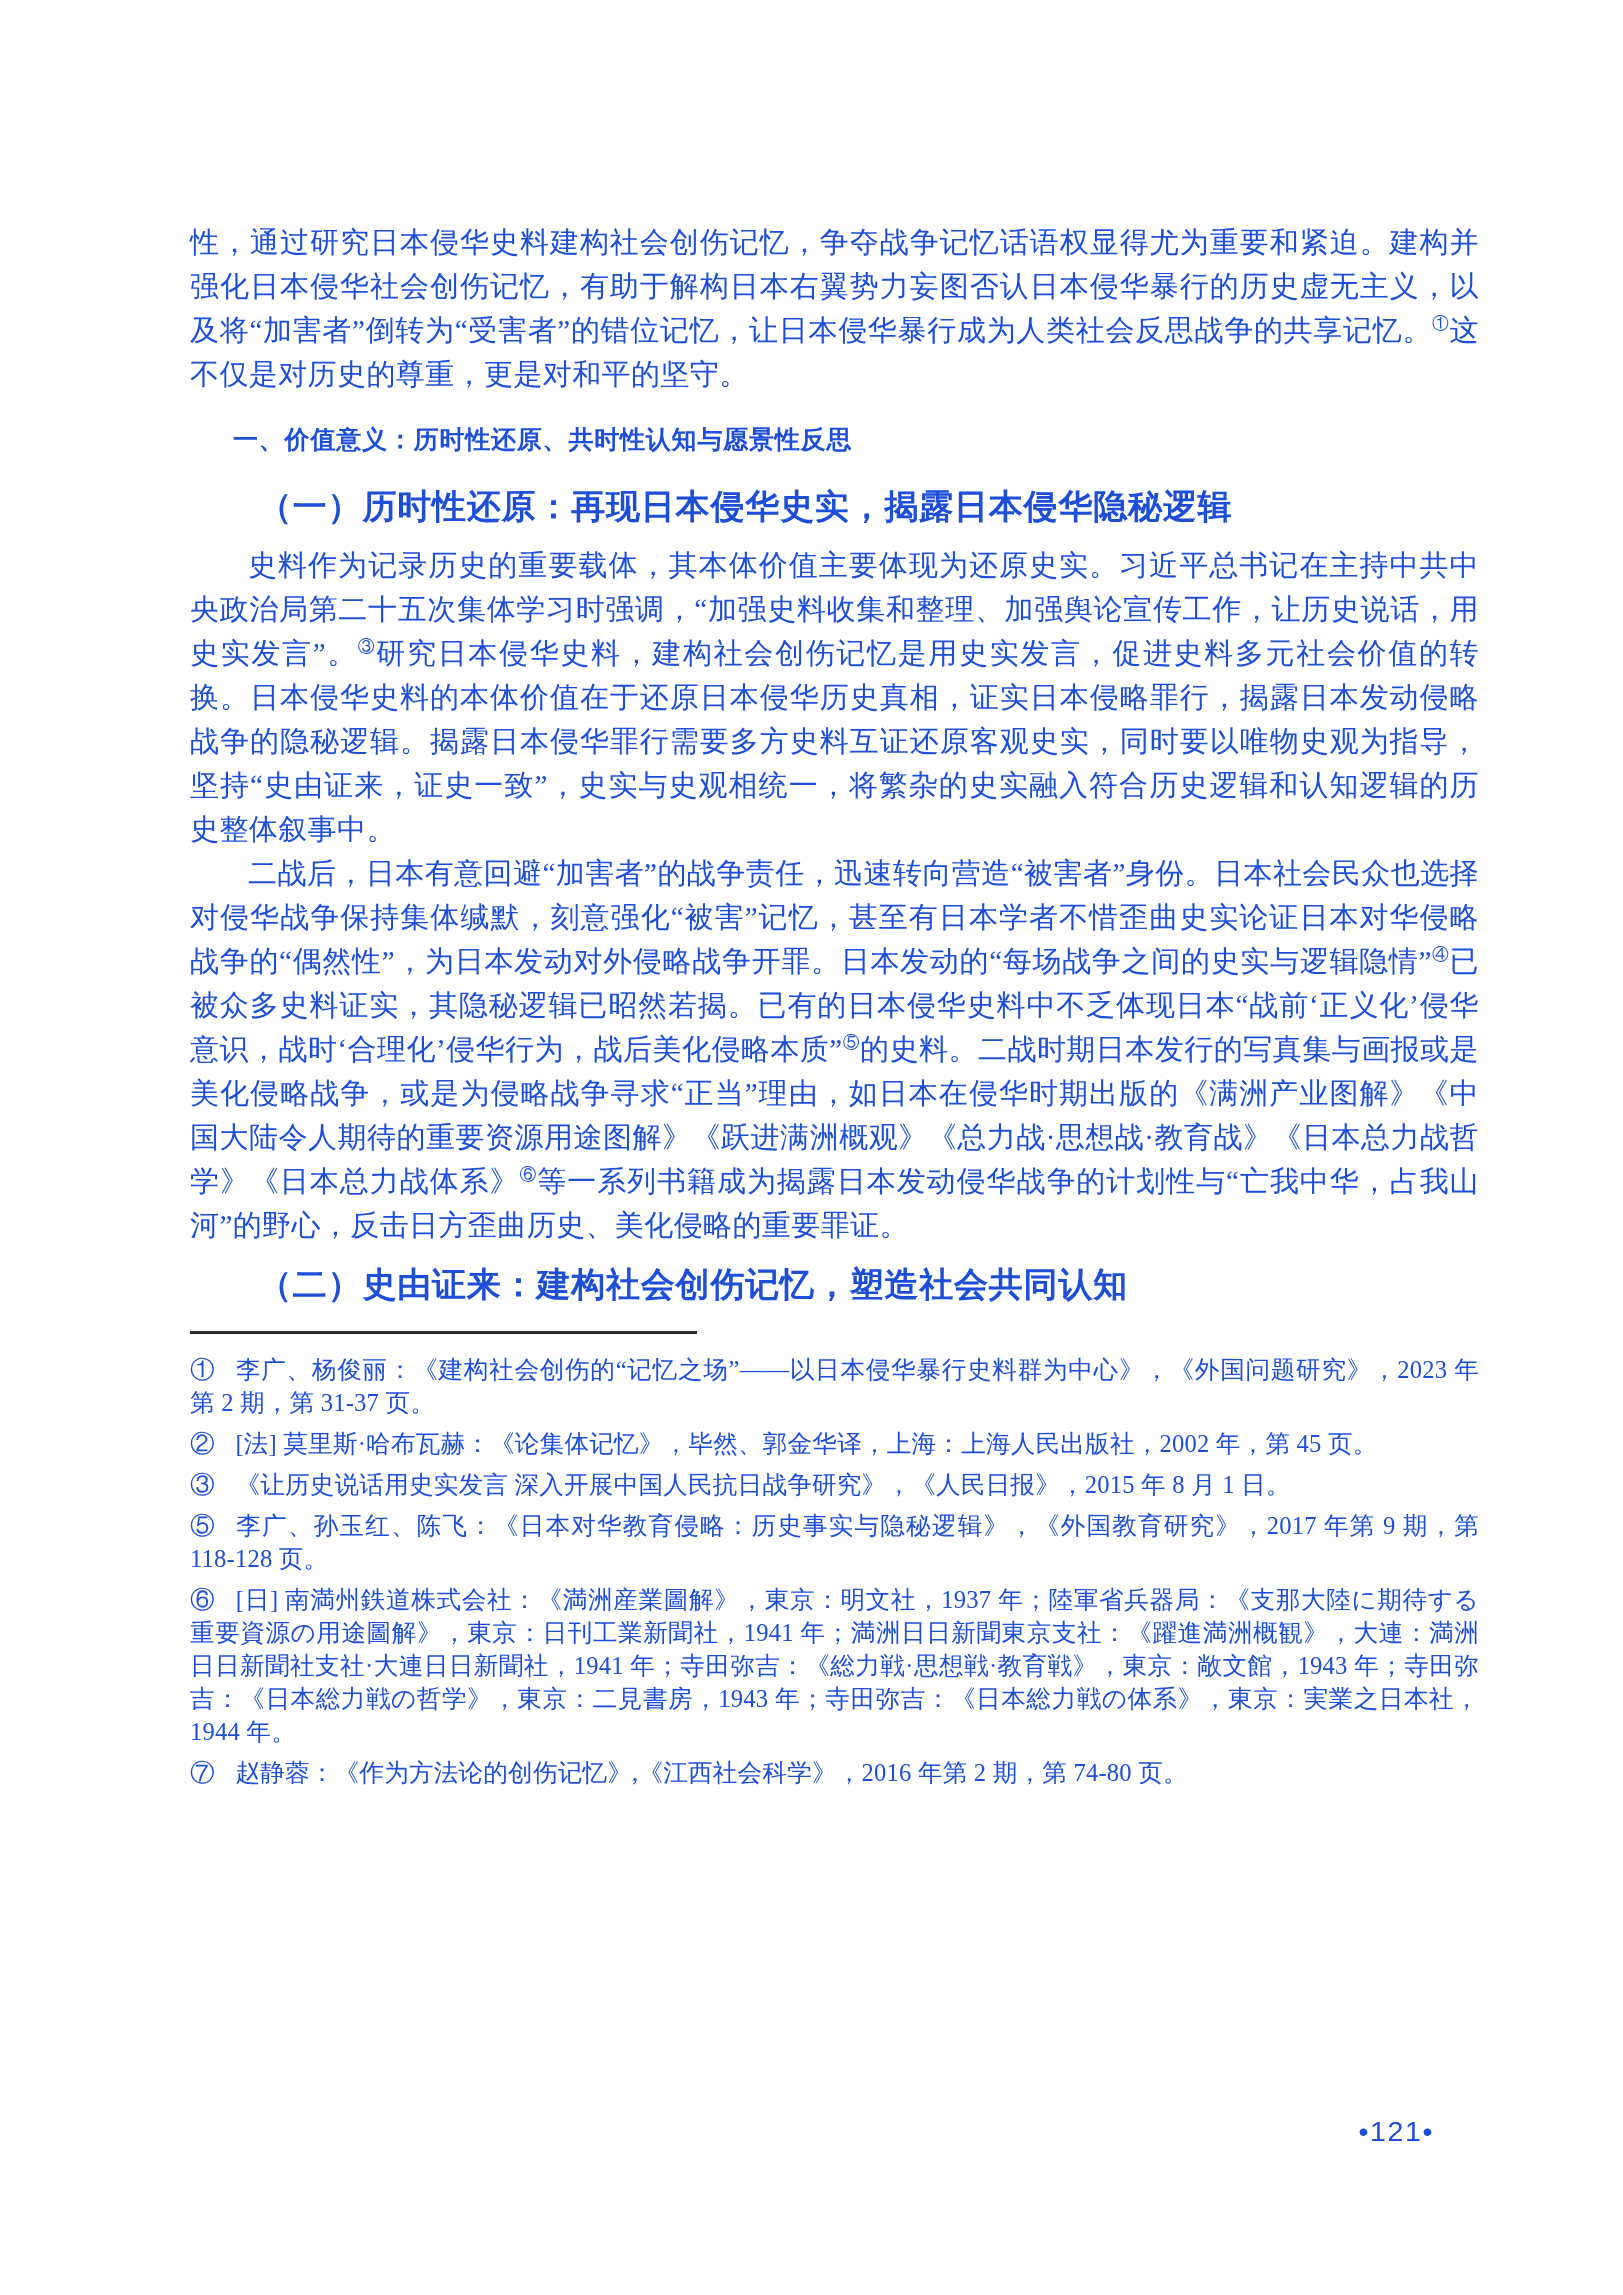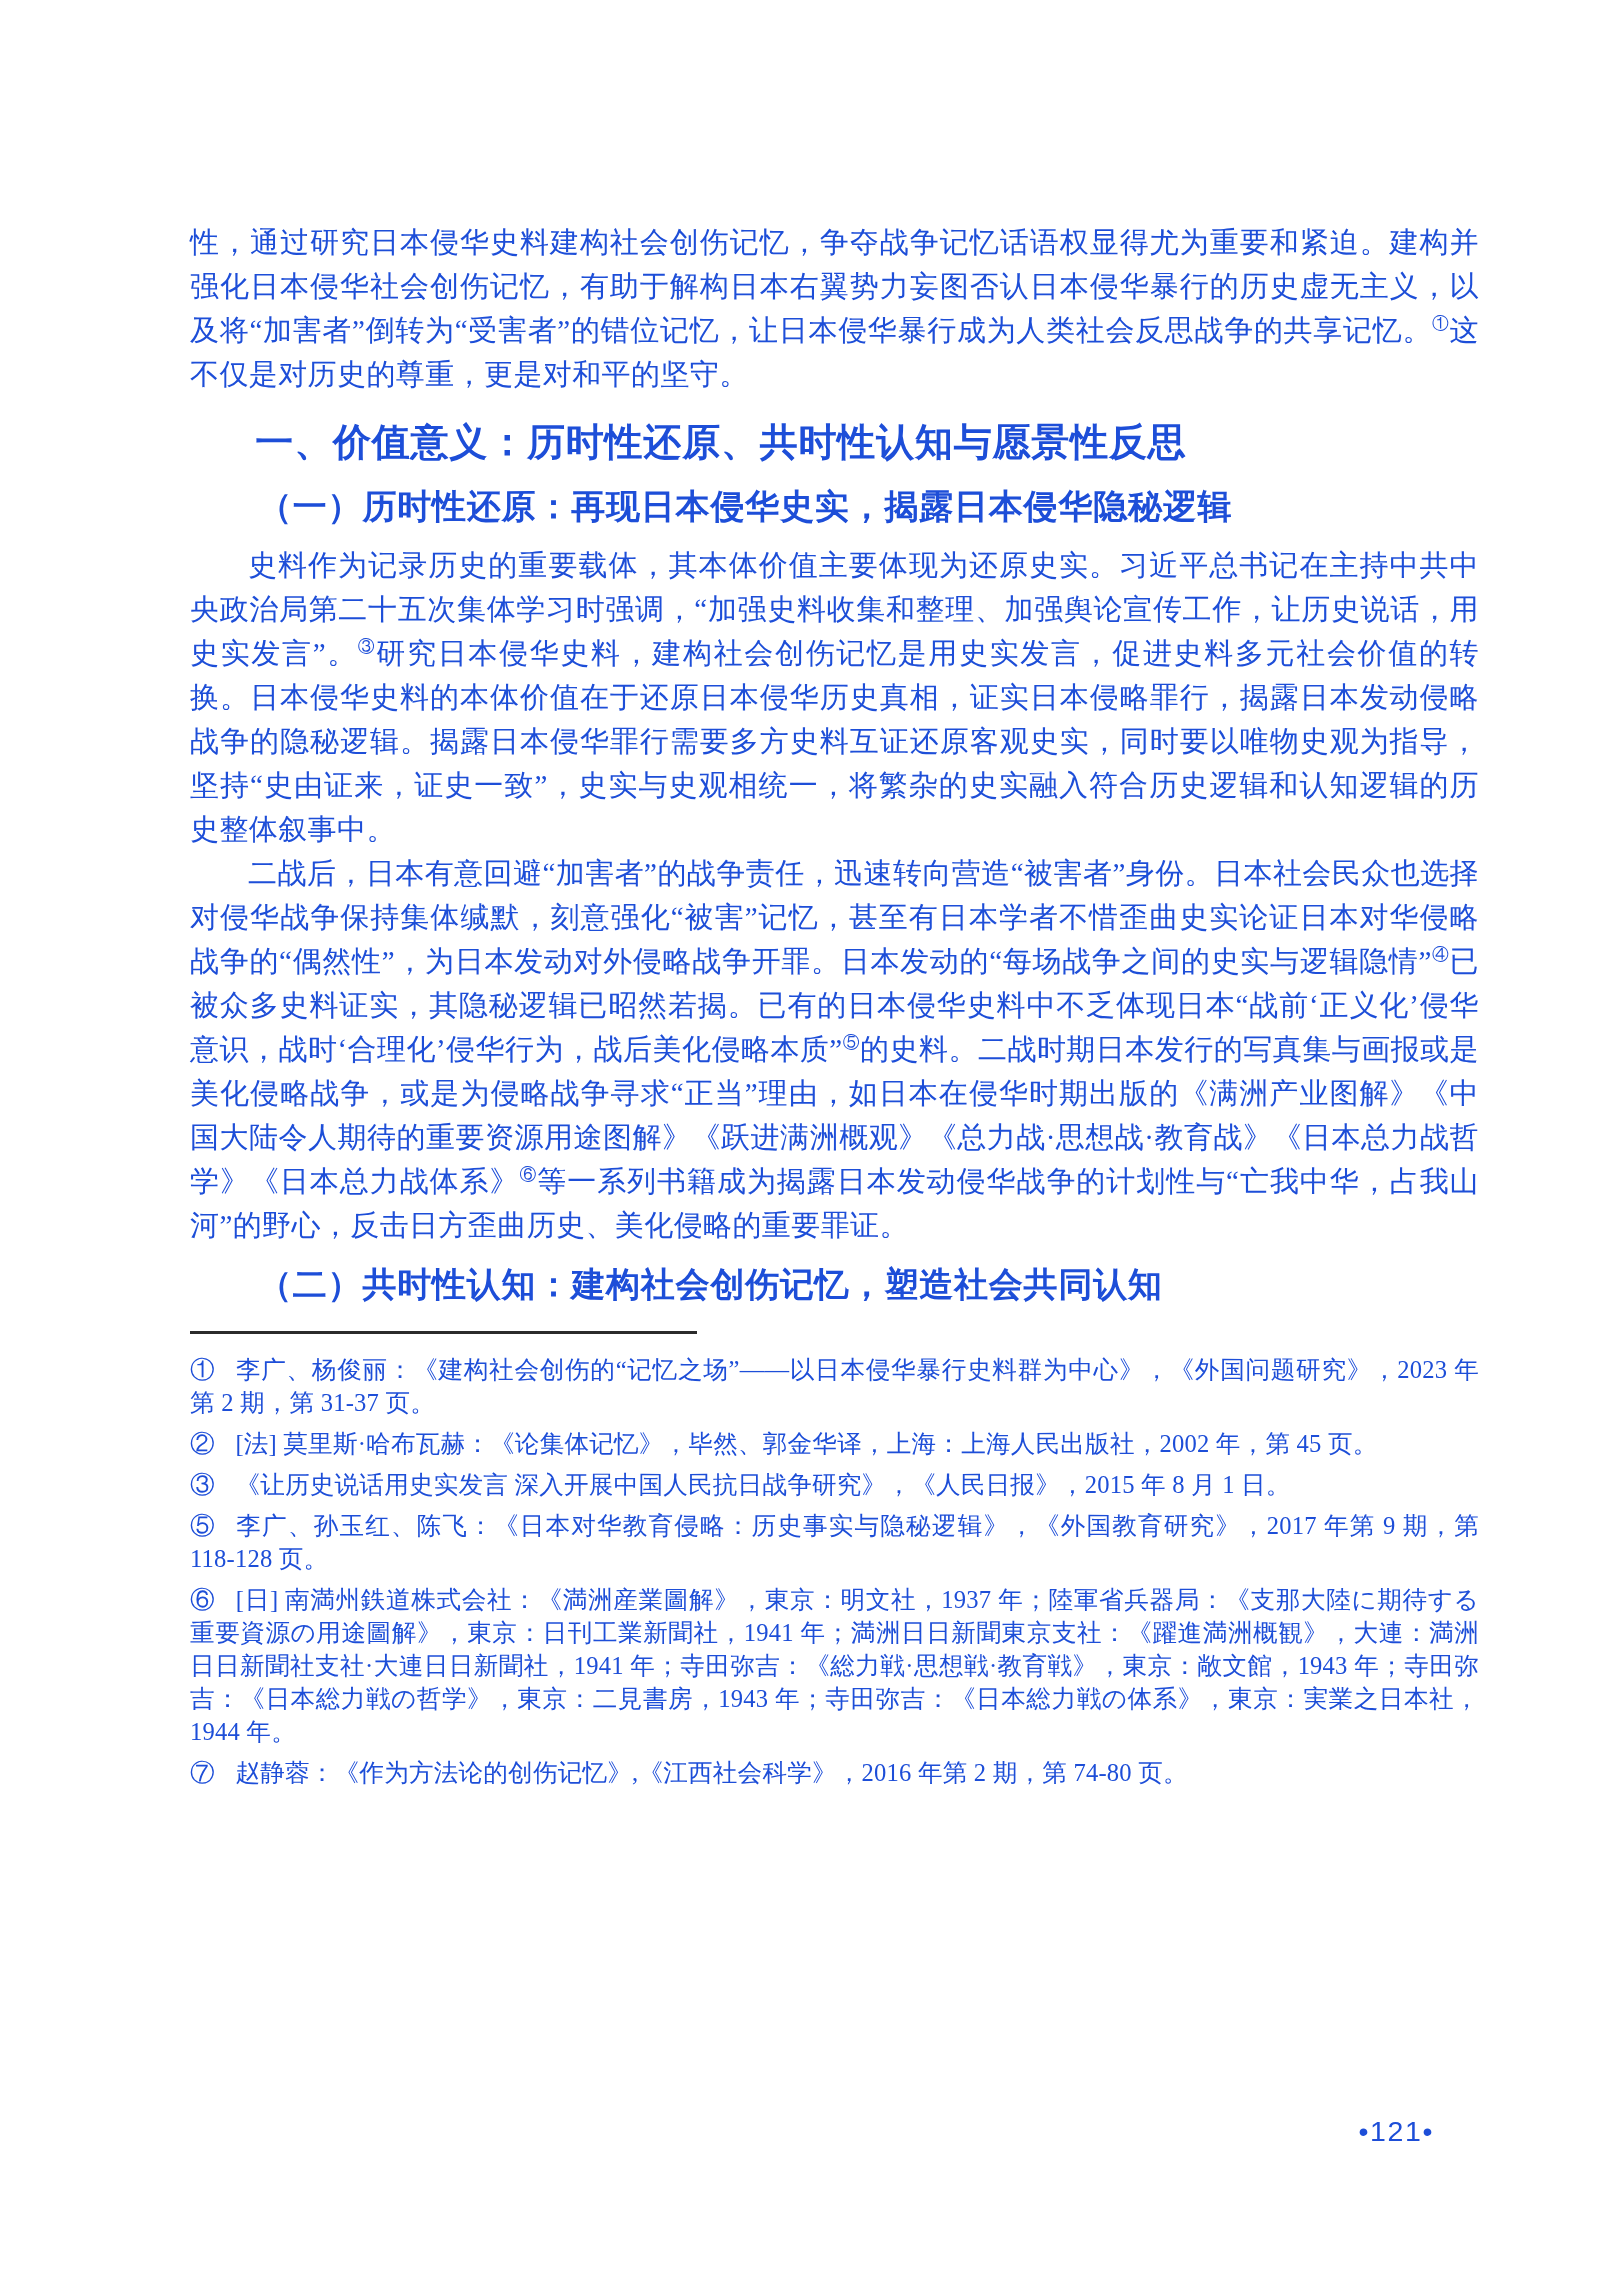--- a/index.html
+++ b/index.html
@@ -22,23 +22,23 @@
   .para {
     margin: 0;
     font-size: 29px;
     line-height: 44px;
     text-align: justify;
     text-indent: 2em;
     letter-spacing: 0.4px;
   }
   .para.noindent { text-indent: 0; }
   .h1 {
-    font-family: Liberation Serif, serif;
+    font-family: Liberation Mono, monospace;
     font-weight: bold;
-    font-size: 38px;
+    font-size: 25px;
     line-height: 44px;
     margin: 24px 0 20.6px 0;
     text-indent: 1.72em;
     letter-spacing: 0.8px;
   }
   .h2 {
     font-size: 34px;
     font-weight: bold;
     line-height: 44px;
     margin: 16px 0 14.3px 0;
@@ -80,21 +80,21 @@
 <body>
 
 <div class="page">
   <main class="content">
     <div id="body-container">
         <p class="para noindent">性，通过研究日本侵华史料建构社会创伤记忆，争夺战争记忆话语权显得尤为重要和紧迫。建构并强化日本侵华社会创伤记忆，有助于解构日本右翼势力妄图否认日本侵华暴行的历史虚无主义，以及将“加害者”倒转为“受害者”的错位记忆，让日本侵华暴行成为人类社会反思战争的共享记忆。<sup class="fnref">①</sup>这不仅是对历史的尊重，更是对和平的坚守。</p>
         <h1 class="h1">一、价值意义：历时性还原、共时性认知与愿景性反思</h1>
         <h2 class="h2">（一）历时性还原：再现日本侵华史实，揭露日本侵华隐秘逻辑</h2>
         <p class="para">史料作为记录历史的重要载体，其本体价值主要体现为还原史实。习近平总书记在主持中共中央政治局第二十五次集体学习时强调，“加强史料收集和整理、加强舆论宣传工作，让历史说话，用史实发言”。<sup class="fnref">③</sup>研究日本侵华史料，建构社会创伤记忆是用史实发言，促进史料多元社会价值的转换。日本侵华史料的本体价值在于还原日本侵华历史真相，证实日本侵略罪行，揭露日本发动侵略战争的隐秘逻辑。揭露日本侵华罪行需要多方史料互证还原客观史实，同时要以唯物史观为指导，坚持“史由证来，证史一致”，史实与史观相统一，将繁杂的史实融入符合历史逻辑和认知逻辑的历史整体叙事中。</p>
         <p class="para">二战后，日本有意回避“加害者”的战争责任，迅速转向营造“被害者”身份。日本社会民众也选择对侵华战争保持集体缄默，刻意强化“被害”记忆，甚至有日本学者不惜歪曲史实论证日本对华侵略战争的“偶然性”，为日本发动对外侵略战争开罪。日本发动的“每场战争之间的史实与逻辑隐情”<sup class="fnref">④</sup>已被众多史料证实，其隐秘逻辑已昭然若揭。已有的日本侵华史料中不乏体现日本“战前‘正义化’侵华意识，战时‘合理化’侵华行为，战后美化侵略本质”<sup class="fnref">⑤</sup>的史料。二战时期日本发行的写真集与画报或是美化侵略战争，或是为侵略战争寻求“正当”理由，如日本在侵华时期出版的《满洲产业图解》《中国大陆令人期待的重要资源用途图解》《跃进满洲概观》《总力战·思想战·教育战》《日本总力战哲学》《日本总力战体系》<sup class="fnref">⑥</sup>等一系列书籍成为揭露日本发动侵华战争的计划性与“亡我中华，占我山河”的野心，反击日方歪曲历史、美化侵略的重要罪证。</p>
-        <h2 class="h2">（二）共时性认知：建构社会创伤记忆，塑造社会共同认知</h2>
+        <h2 class="h2">（二）史由证来：建构社会创伤记忆，塑造社会共同认知</h2>
       </div>
     <section class="footnotes">
       <div class="fn-rule"></div>
       <div id="fn-container">
           <p class="fn"><span class="fn-marker">①</span>李广、杨俊丽：《建构社会创伤的“记忆之场”——以日本侵华暴行史料群为中心》，《外国问题研究》，2023 年第 2 期，第 31-37 页。</p>
           <p class="fn"><span class="fn-marker">②</span>[法] 莫里斯·哈布瓦赫：《论集体记忆》，毕然、郭金华译，上海：上海人民出版社，2002 年，第 45 页。</p>
           <p class="fn"><span class="fn-marker">③</span>《让历史说话用史实发言 深入开展中国人民抗日战争研究》，《人民日报》，2015 年 8 月 1 日。</p>
           <p class="fn"><span class="fn-marker">⑤</span>李广、孙玉红、陈飞：《日本对华教育侵略：历史事实与隐秘逻辑》，《外国教育研究》，2017 年第 9 期，第 118-128 页。</p>
           <p class="fn"><span class="fn-marker">⑥</span>[日] 南満州鉄道株式会社：《満洲産業圖解》，東京：明文社，1937 年；陸軍省兵器局：《支那大陸に期待する重要資源の用途圖解》，東京：日刊工業新聞社，1941 年；満洲日日新聞東京支社：《躍進満洲概観》，大連：満洲日日新聞社支社·大連日日新聞社，1941 年；寺田弥吉：《総力戦·思想戦·教育戦》，東京：敞文館，1943 年；寺田弥吉：《日本総力戦の哲学》，東京：二見書房，1943 年；寺田弥吉：《日本総力戦の体系》，東京：実業之日本社，1944 年。</p>
           <p class="fn"><span class="fn-marker">⑦</span>赵静蓉：《作为方法论的创伤记忆》,《江西社会科学》，2016 年第 2 期，第 74-80 页。</p>

